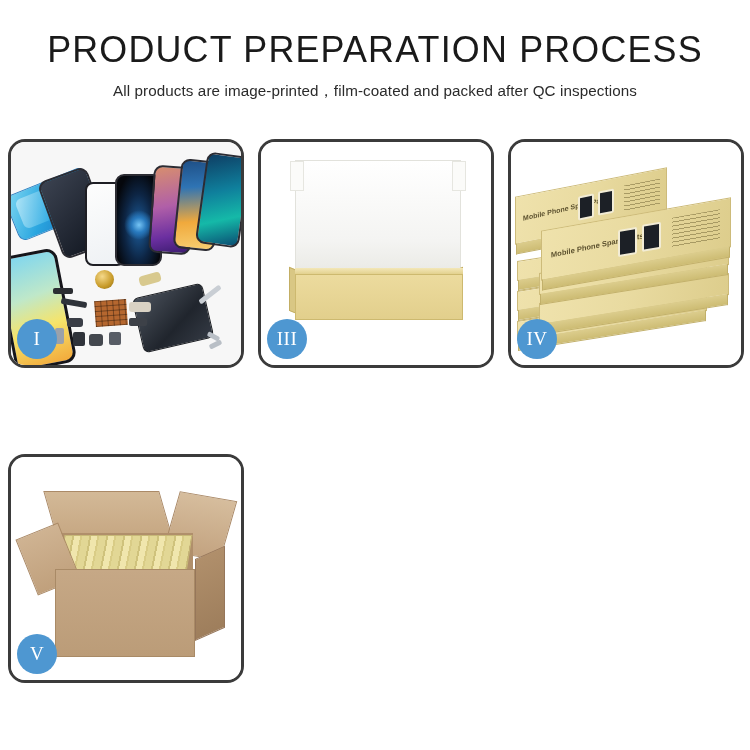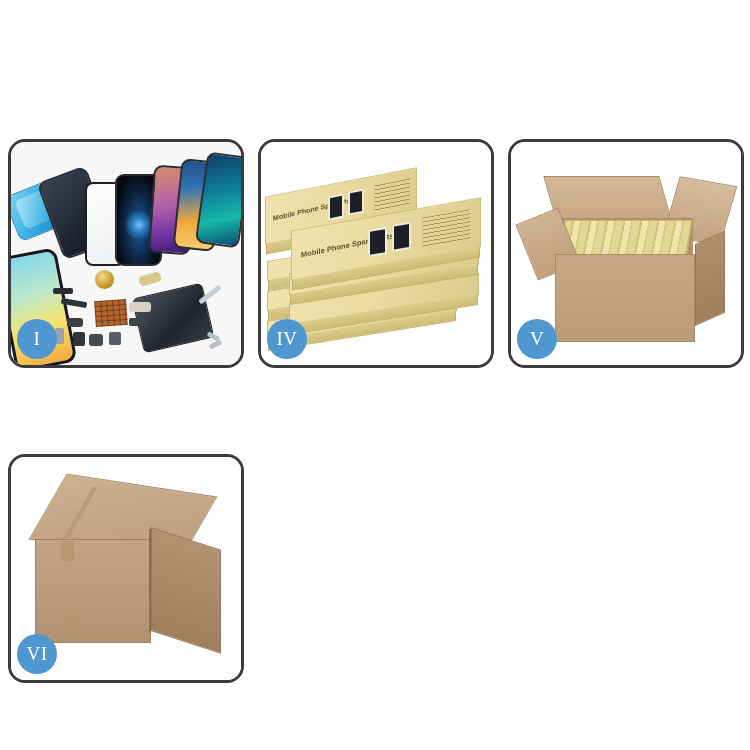--- a/index.html
+++ b/index.html
@@ -341,20 +341,24 @@
   .cs-edge{
     position:absolute; left:114px; top:44px; width:2px; height:104px;
     background:#8d7054;
   }
 </style>
 </head>
 <body>
 
 <div class="page">
 
+  <div class="header">
+    <div class="title">PRODUCT PREPARATION PROCESS</div>
+    <div class="subtitle">All products are image-printed，film-coated and packed after QC inspections</div>
+  </div>
 
   <div class="grid">
 
     <div class="panel">
       <div class="panel-art p1">
         <div class="ph ph-a"></div>
         <div class="ph ph-b"></div>
         <div class="ph ph-glass"></div>
         <div class="ph ph-dark"></div>
         <div class="ph ph-purple"></div>
@@ -375,20 +379,31 @@
         <div class="sp s9"></div>
         <div class="sp s10"></div>
         <div class="sp s11"></div>
         <div class="sp s12"></div>
         <div class="sp s13"></div>
       </div>
       <div class="badge">I</div>
     </div>
 
 
+    <div class="panel">
+      <div class="panel-art p3">
+        <div class="ob-lid"></div>
+        <div class="ob-inner"></div>
+        <div class="ob-lipL"></div>
+        <div class="ob-lipR"></div>
+        <div class="ob-rim"></div>
+        <div class="ob-front"></div>
+      </div>
+      <div class="badge">III</div>
+    </div>
 
     <div class="panel">
       <div class="panel-art p4">
         <div class="stack">
 
           <div class="kbox" style="left:4px; top:150px; width:190px; height:20px; transform:skewY(-9deg);">
             <div class="lid"></div>
               <div class="side"></div>
           </div>
           <div class="kbox" style="left:4px; top:120px; width:190px; height:20px; transform:skewY(-9deg);">
@@ -439,29 +454,15 @@
           <div class="cv-inner"></div>
           <div class="cv-fill"></div>
           <div class="cv-flapL"></div>
           <div class="cv-side"></div>
           <div class="cv-body"></div>
         </div>
       </div>
       <div class="badge">V</div>
     </div>
 
-    <div class="panel">
-      <div class="panel-art p6">
-        <div class="cartonS">
-          <div class="cs-top"></div>
-          <div class="cs-seam"></div>
-          <div class="cs-right"></div>
-          <div class="cs-front"></div>
-          <div class="cs-edge"></div>
-          <div class="cs-tapeA"></div>
-          <div class="cs-tapeB"></div>
-        </div>
-      </div>
-      <div class="badge">VI</div>
-    </div>
 
   </div>
 </div>
 
 </body></html>

